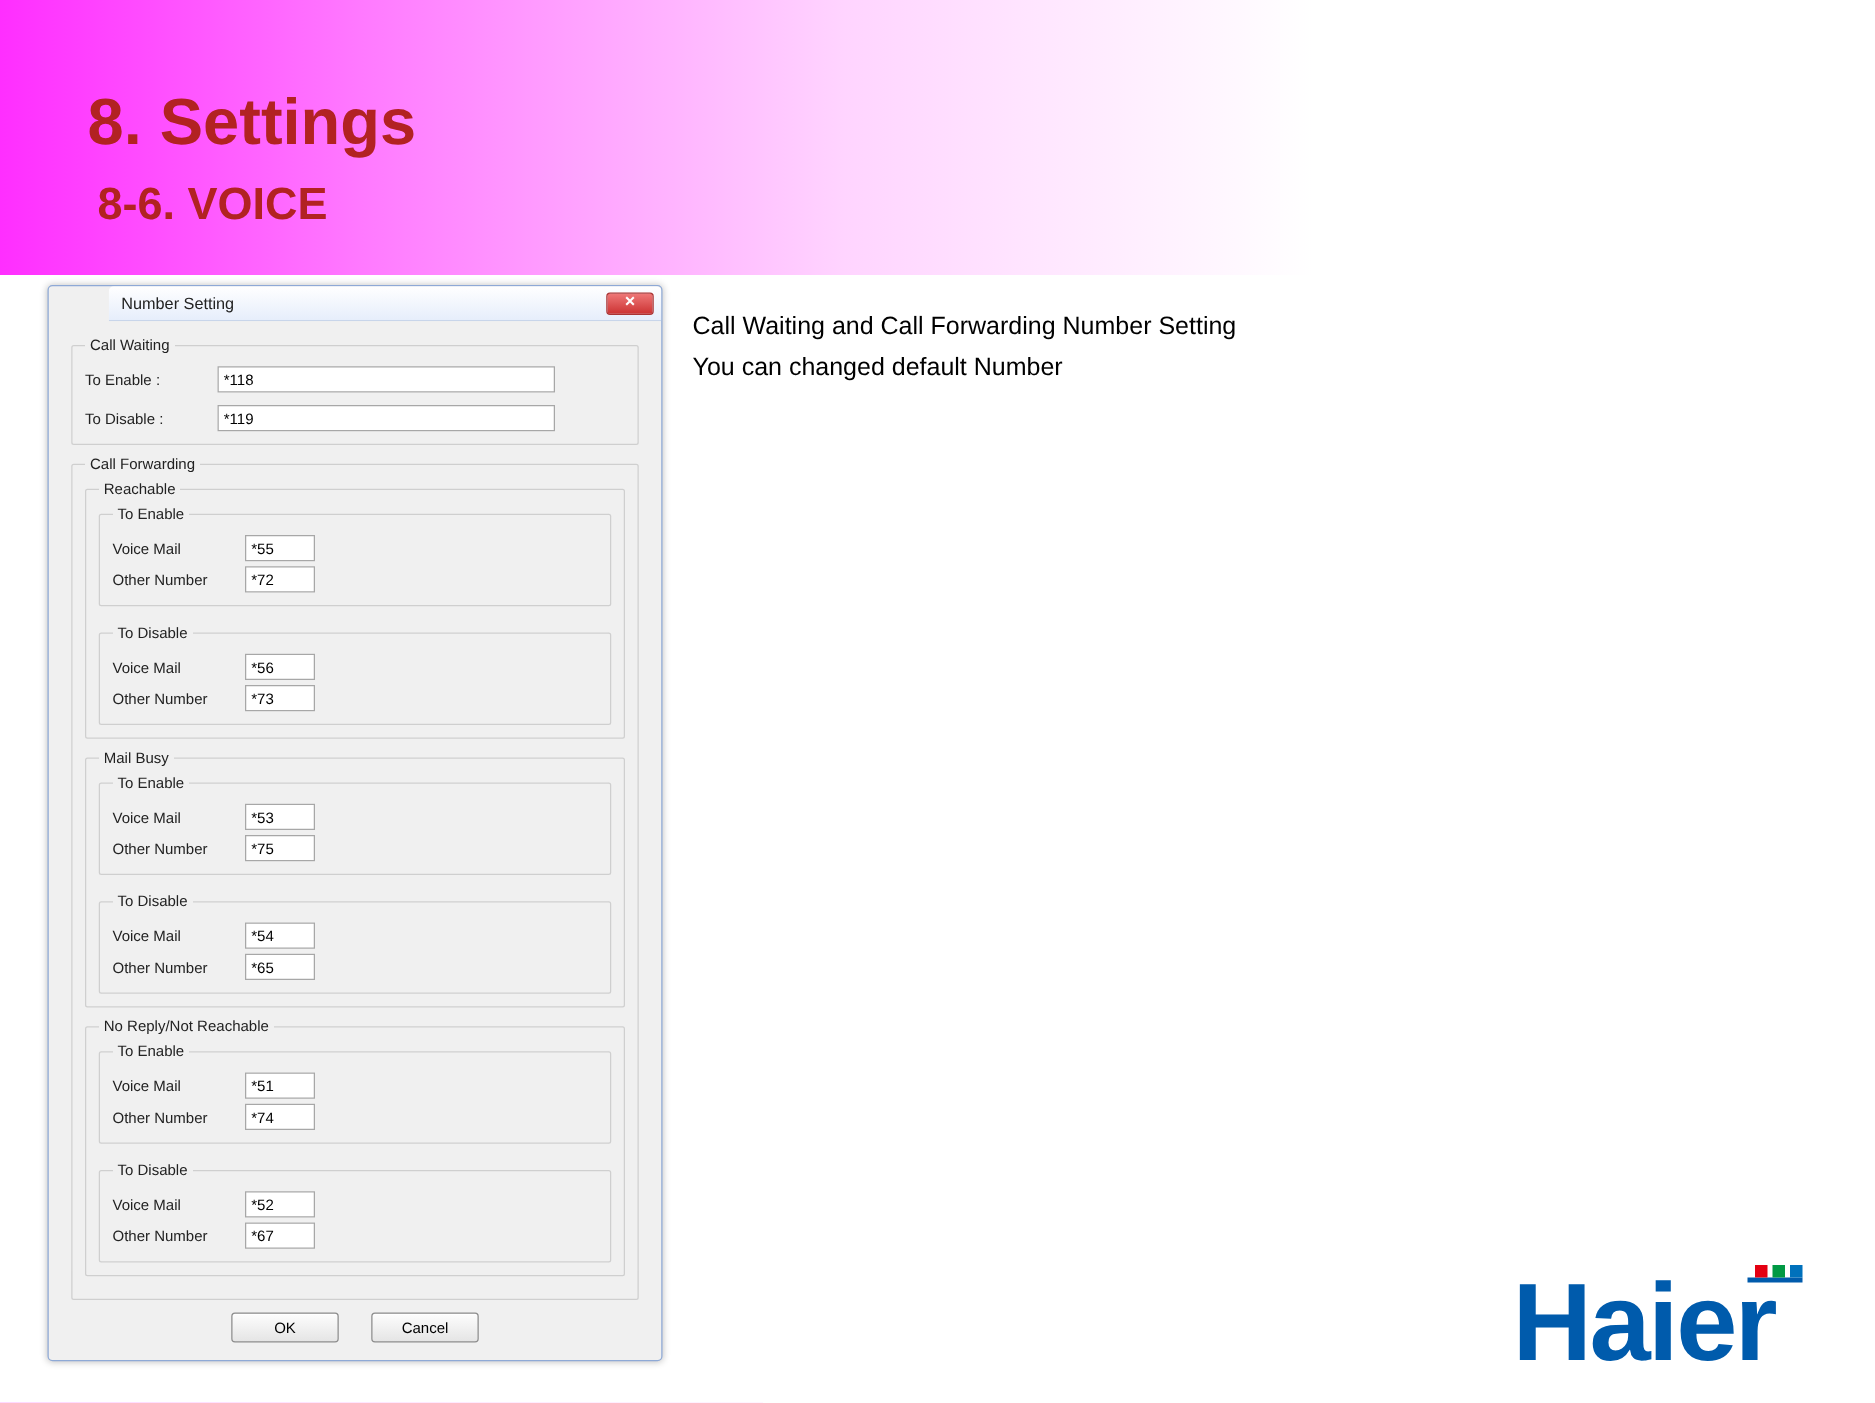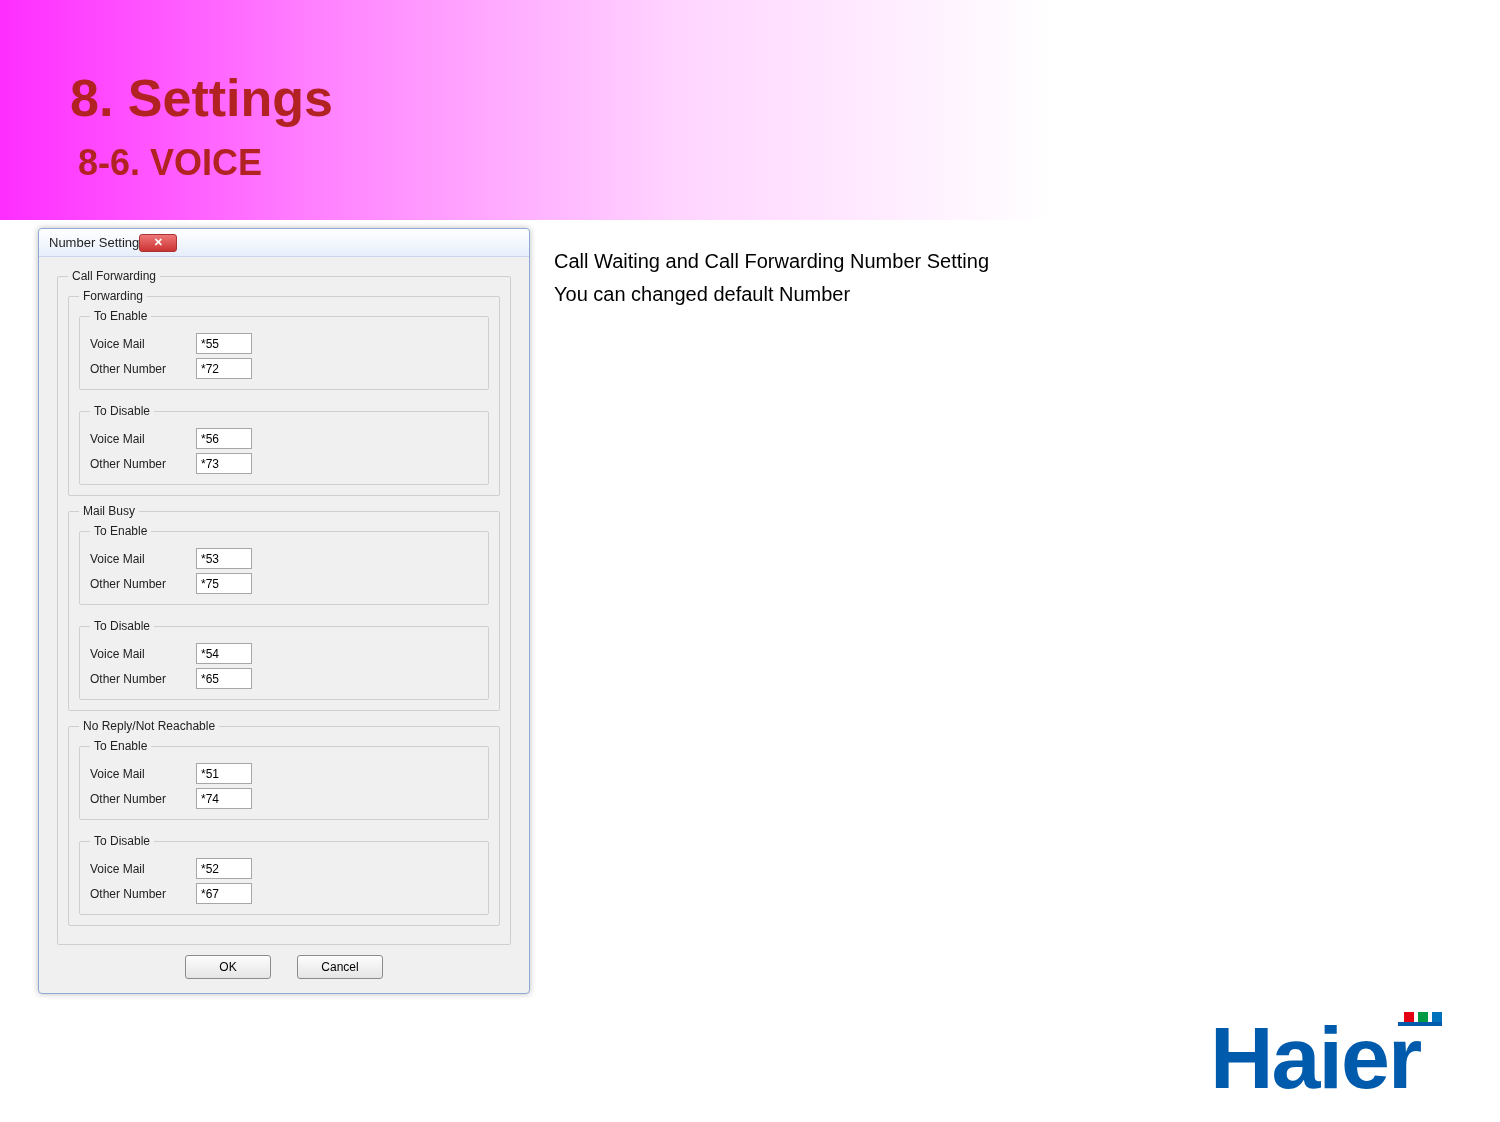--- a/index.html
+++ b/index.html
@@ -34,24 +34,25 @@
       background: #f0f0f0;
       border: 1px solid #8ea9d6;
       border-radius: 4px;
       box-shadow: 0 0 6px rgba(0,0,0,0.25);
       font-size: 13px; color: #222;
     }
     .dialog-titlebar {
       height: 28px;
       background: linear-gradient(#ffffff, #e6eefb);
       border-bottom: 1px solid #c8d5ea;
-      display: flex; align-items: center; 
+      display: flex; align-items: center; justify-content: space-between;
       padding: 0 6px 0 10px;
       border-top-left-radius: 4px; border-top-right-radius: 4px;
       font-size: 13px;
+      margin-left: 48px;
     }
     .close-btn {
       width: 38px; height: 18px;
       background: linear-gradient(#e77, #c33);
       border: 1px solid #9a2; border-color: #a33;
       border-radius: 3px;
       color: #fff; font-weight: bold; font-size: 11px; line-height: 14px; text-align: center;
       cursor: default;
     }
     .dialog-body { padding: 12px 18px 14px 18px; }
@@ -121,26 +122,37 @@
 
   <div class="body-white"></div>
 
   <div class="dialog">
     <div class="dialog-titlebar">
       <span>Number Setting</span>
       <div class="close-btn">✕</div>
     </div>
     <div class="dialog-body">
 
+      <fieldset>
+        <legend>Call Waiting</legend>
+        <div class="row">
+          <label>To Enable :</label>
+          <input type="text" class="wide" value="*118" style="">
+        </div>
+        <div class="row" style="margin-top:10px;">
+          <label>To Disable :</label>
+          <input type="text" class="wide" value="*119" style="">
+        </div>
+      </fieldset>
 
       <fieldset>
         <legend>Call Forwarding</legend>
 
         <fieldset>
-          <legend>Forwarding</legend>
+          <legend>Reachable</legend>
           <div class="two-col">
             <fieldset>
               <legend>To Enable</legend>
               <div class="row">
                   <label>Voice Mail</label>
                   <input type="text" class="small" value="*55" style="">
                 </div>
               <div class="row">
                   <label>Other Number</label>
                   <input type="text" class="small" value="*72" style="">

